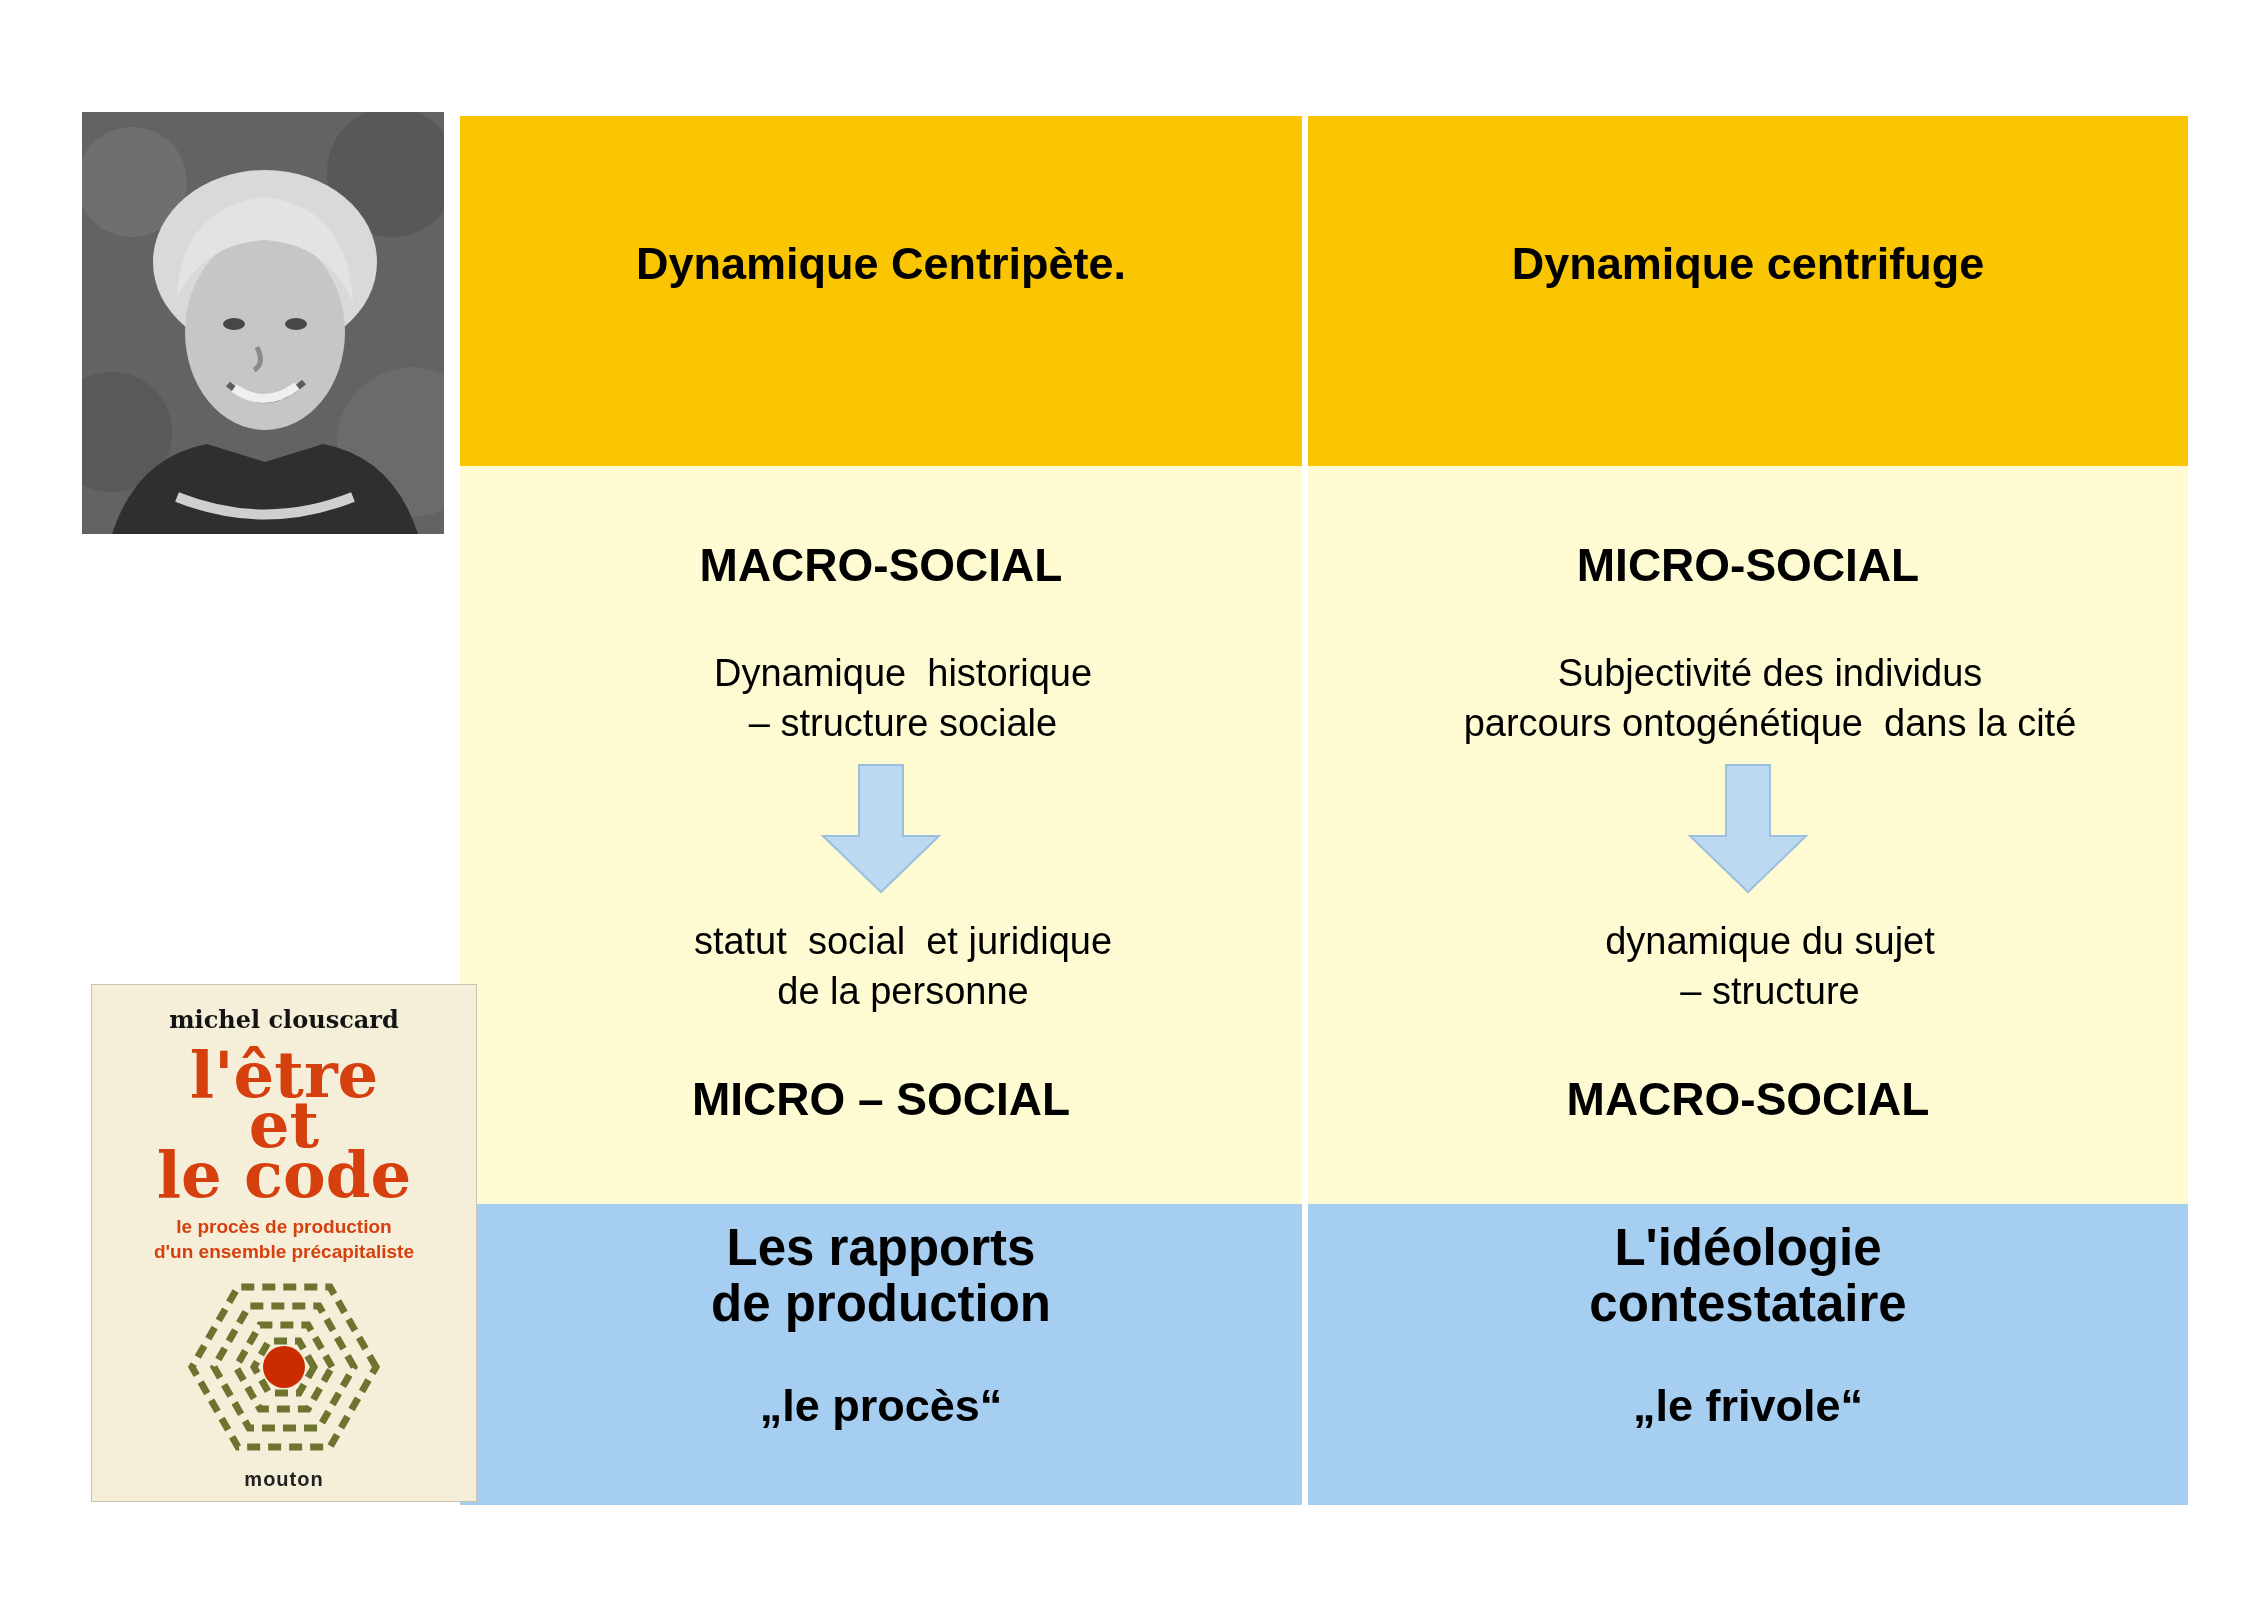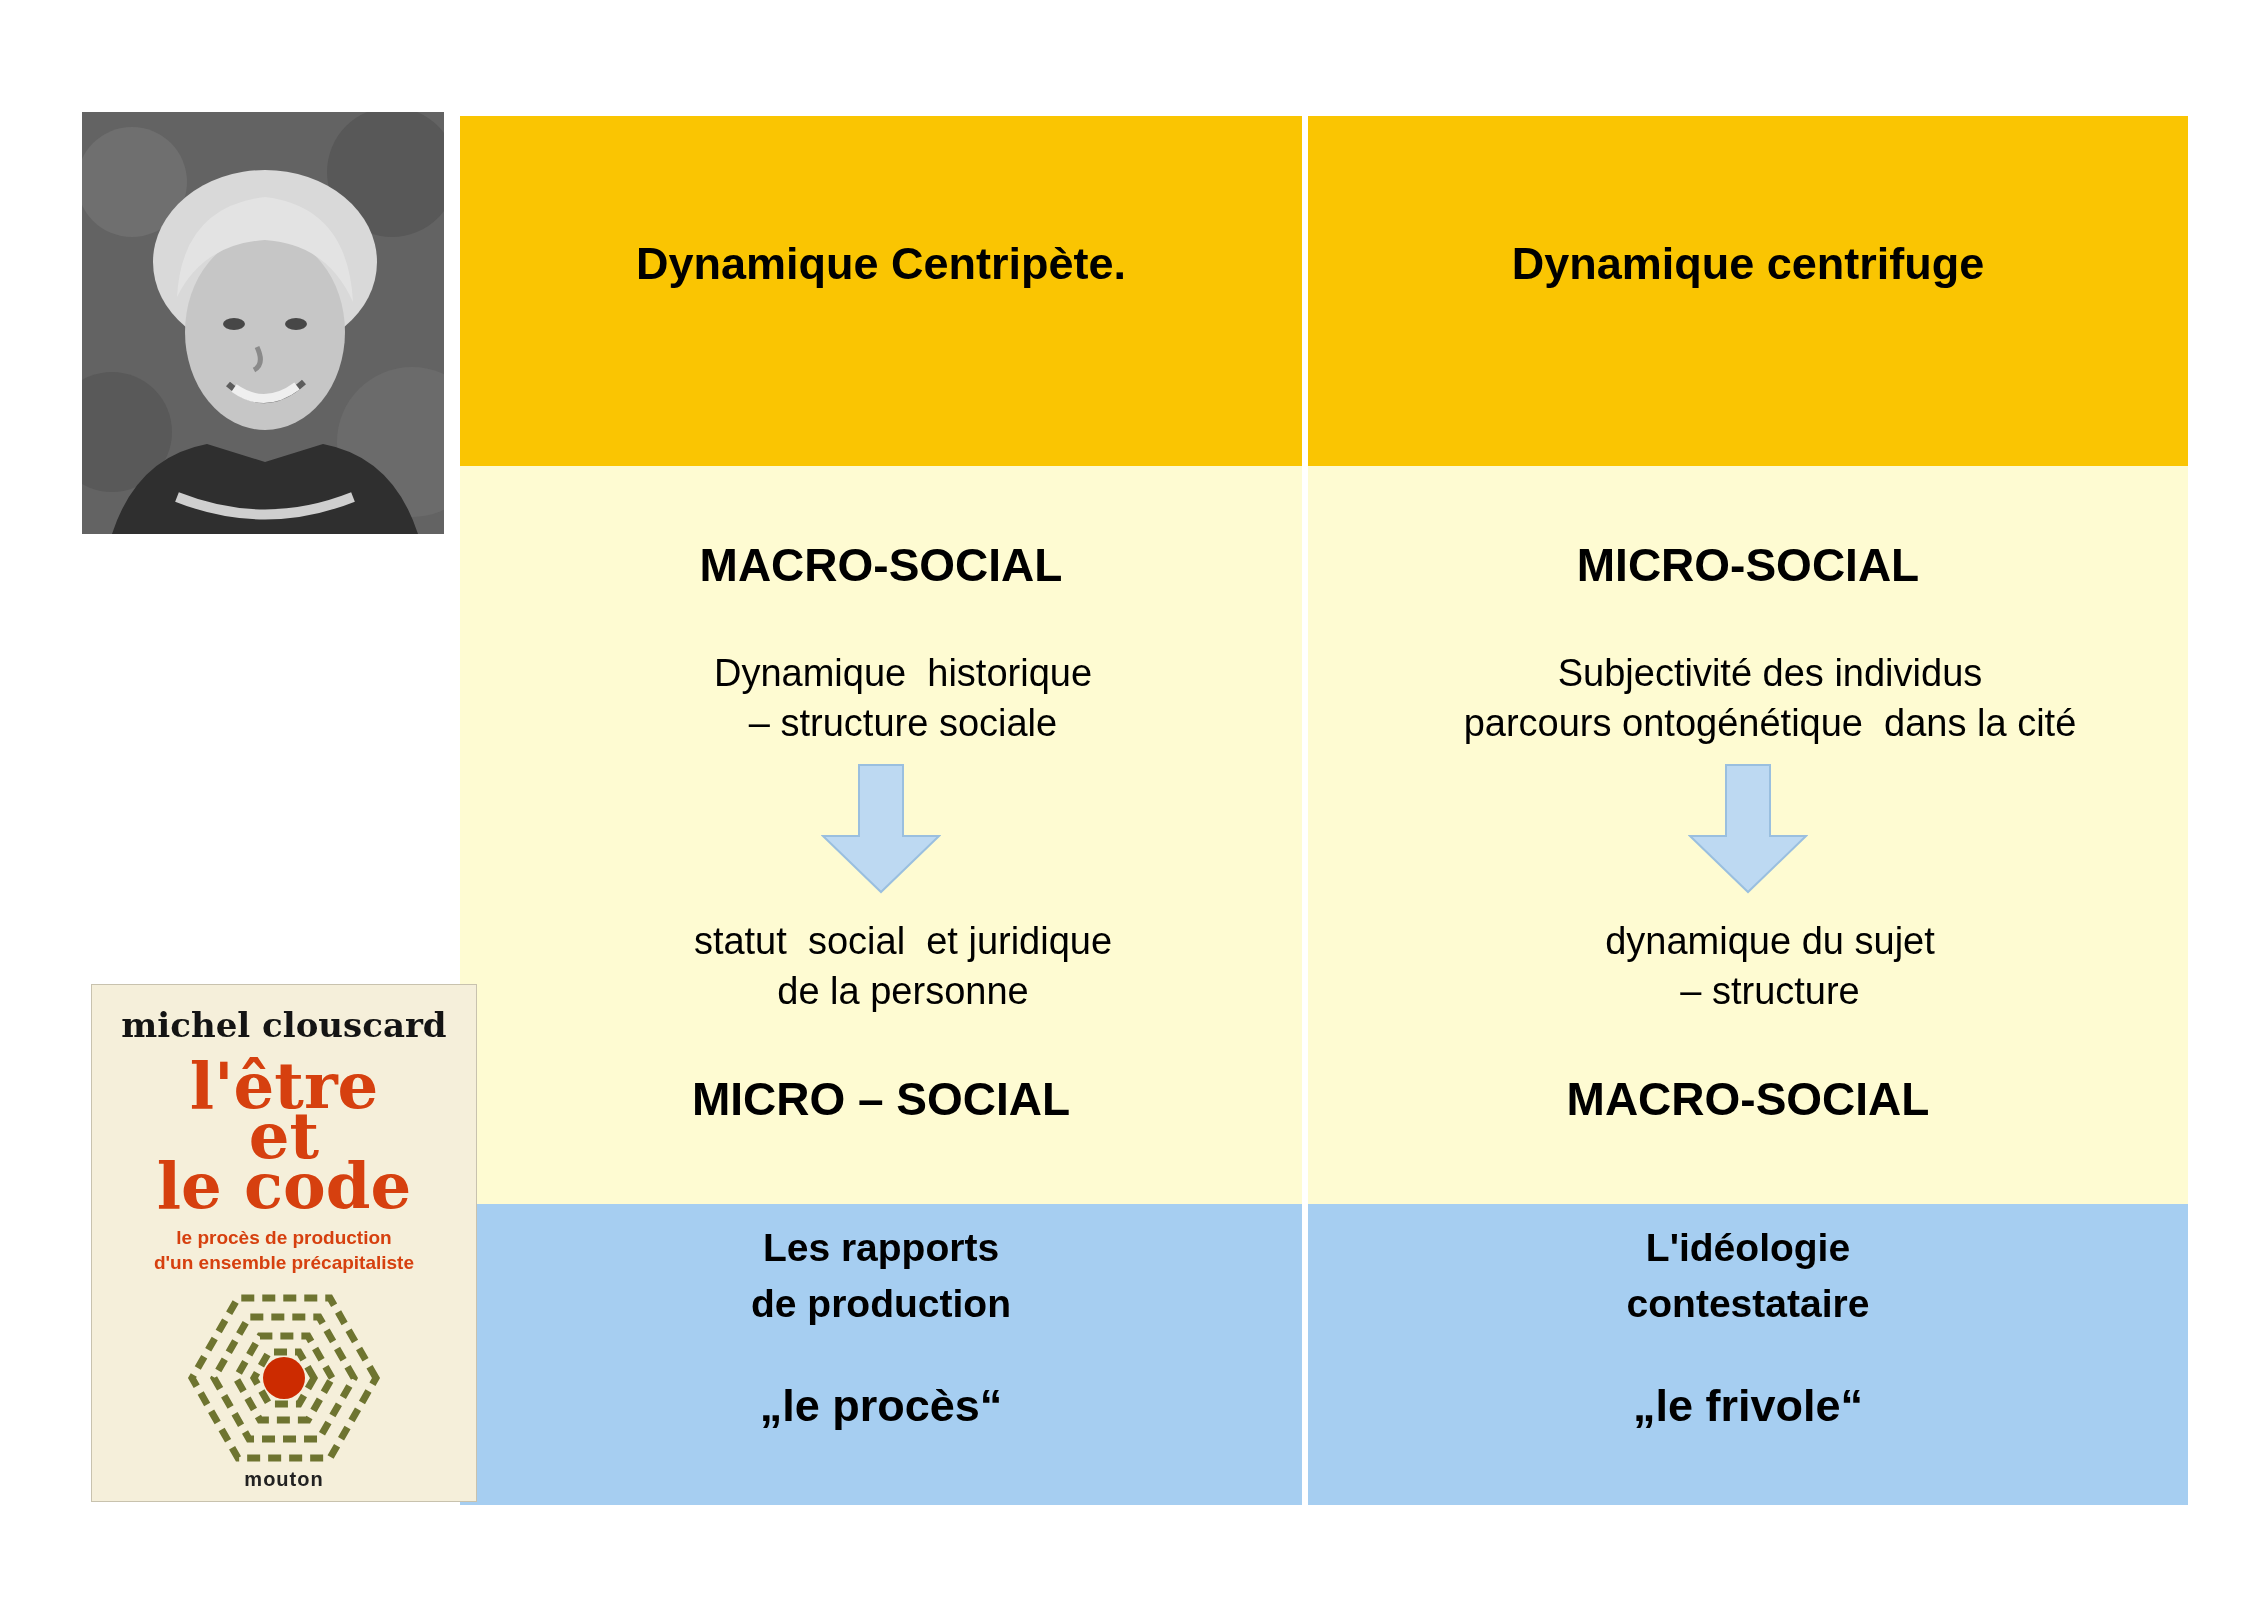--- a/index.html
+++ b/index.html
@@ -22,28 +22,28 @@
   .header-label{position:absolute;top:122px;left:0;right:0;font-size:45px;font-weight:bold;}
   .big-label{font-size:46px;font-weight:bold;}
   .h1{position:absolute;top:72px;left:0;right:0;}
   .h2{position:absolute;top:606px;left:0;right:0;}
   .para{font-size:38px;line-height:50px;white-space:pre-wrap;padding-left:44px;}
   .para1{position:absolute;top:182px;left:0;right:0;}
   .para2{position:absolute;top:450px;left:0;right:0;}
   .arrow{position:absolute;top:298px;left:50%;transform:translateX(-50%);width:120px;height:130px;}
   .arrow path{fill:var(--arrow-fill,#BDD9F2);stroke:var(--arrow-stroke,#9ABFDF);stroke-width:2;}
 
-  .footer-lines{padding-top:16px;font-size:39px;font-weight:bold;line-height:56px;white-space:pre-line;}
+  .footer-lines{padding-top:16px;font-size:51px;font-weight:bold;line-height:56px;white-space:pre-line;}
   .footer-quote{margin-top:48px;font-size:45px;font-weight:bold;}
 
   
   .book{position:absolute;left:91px;top:984px;width:386px;height:518px;
         background:var(--book-bg,#F5EFDA);border:1px solid #c8c2ae;box-sizing:border-box;
         text-align:center;z-index:5;}
-  .book-author{margin-top:20px;font-family:"DejaVu Serif",serif;font-weight:bold;font-size:34px;color:#141414;}
+  .book-author{margin-top:20px;font-family:"DejaVu Serif",serif;font-weight:bold;font-size:24px;color:#141414;}
   .book-title{margin-top:16px;font-family:"DejaVu Serif",serif;font-weight:bold;font-size:64px;line-height:50px;
               color:var(--book-red,#D6400F);white-space:pre-line;}
   .book-subtitle{margin-top:14px;font-size:19px;line-height:25px;color:var(--book-red,#D6400F);font-weight:bold;white-space:pre-line;}
   .book-hex{margin-top:8px;}
   .hexline{fill:none;stroke:var(--hex-olive,#6E7430);stroke-width:7;stroke-dasharray:13 8;}
   .hexdot{fill:var(--hex-red,#CC2B00);}
   .book-publisher{position:absolute;bottom:10px;left:0;right:0;font-size:20px;font-weight:bold;color:#222;letter-spacing:1px;}
 </style>
 </head>
 <body>

